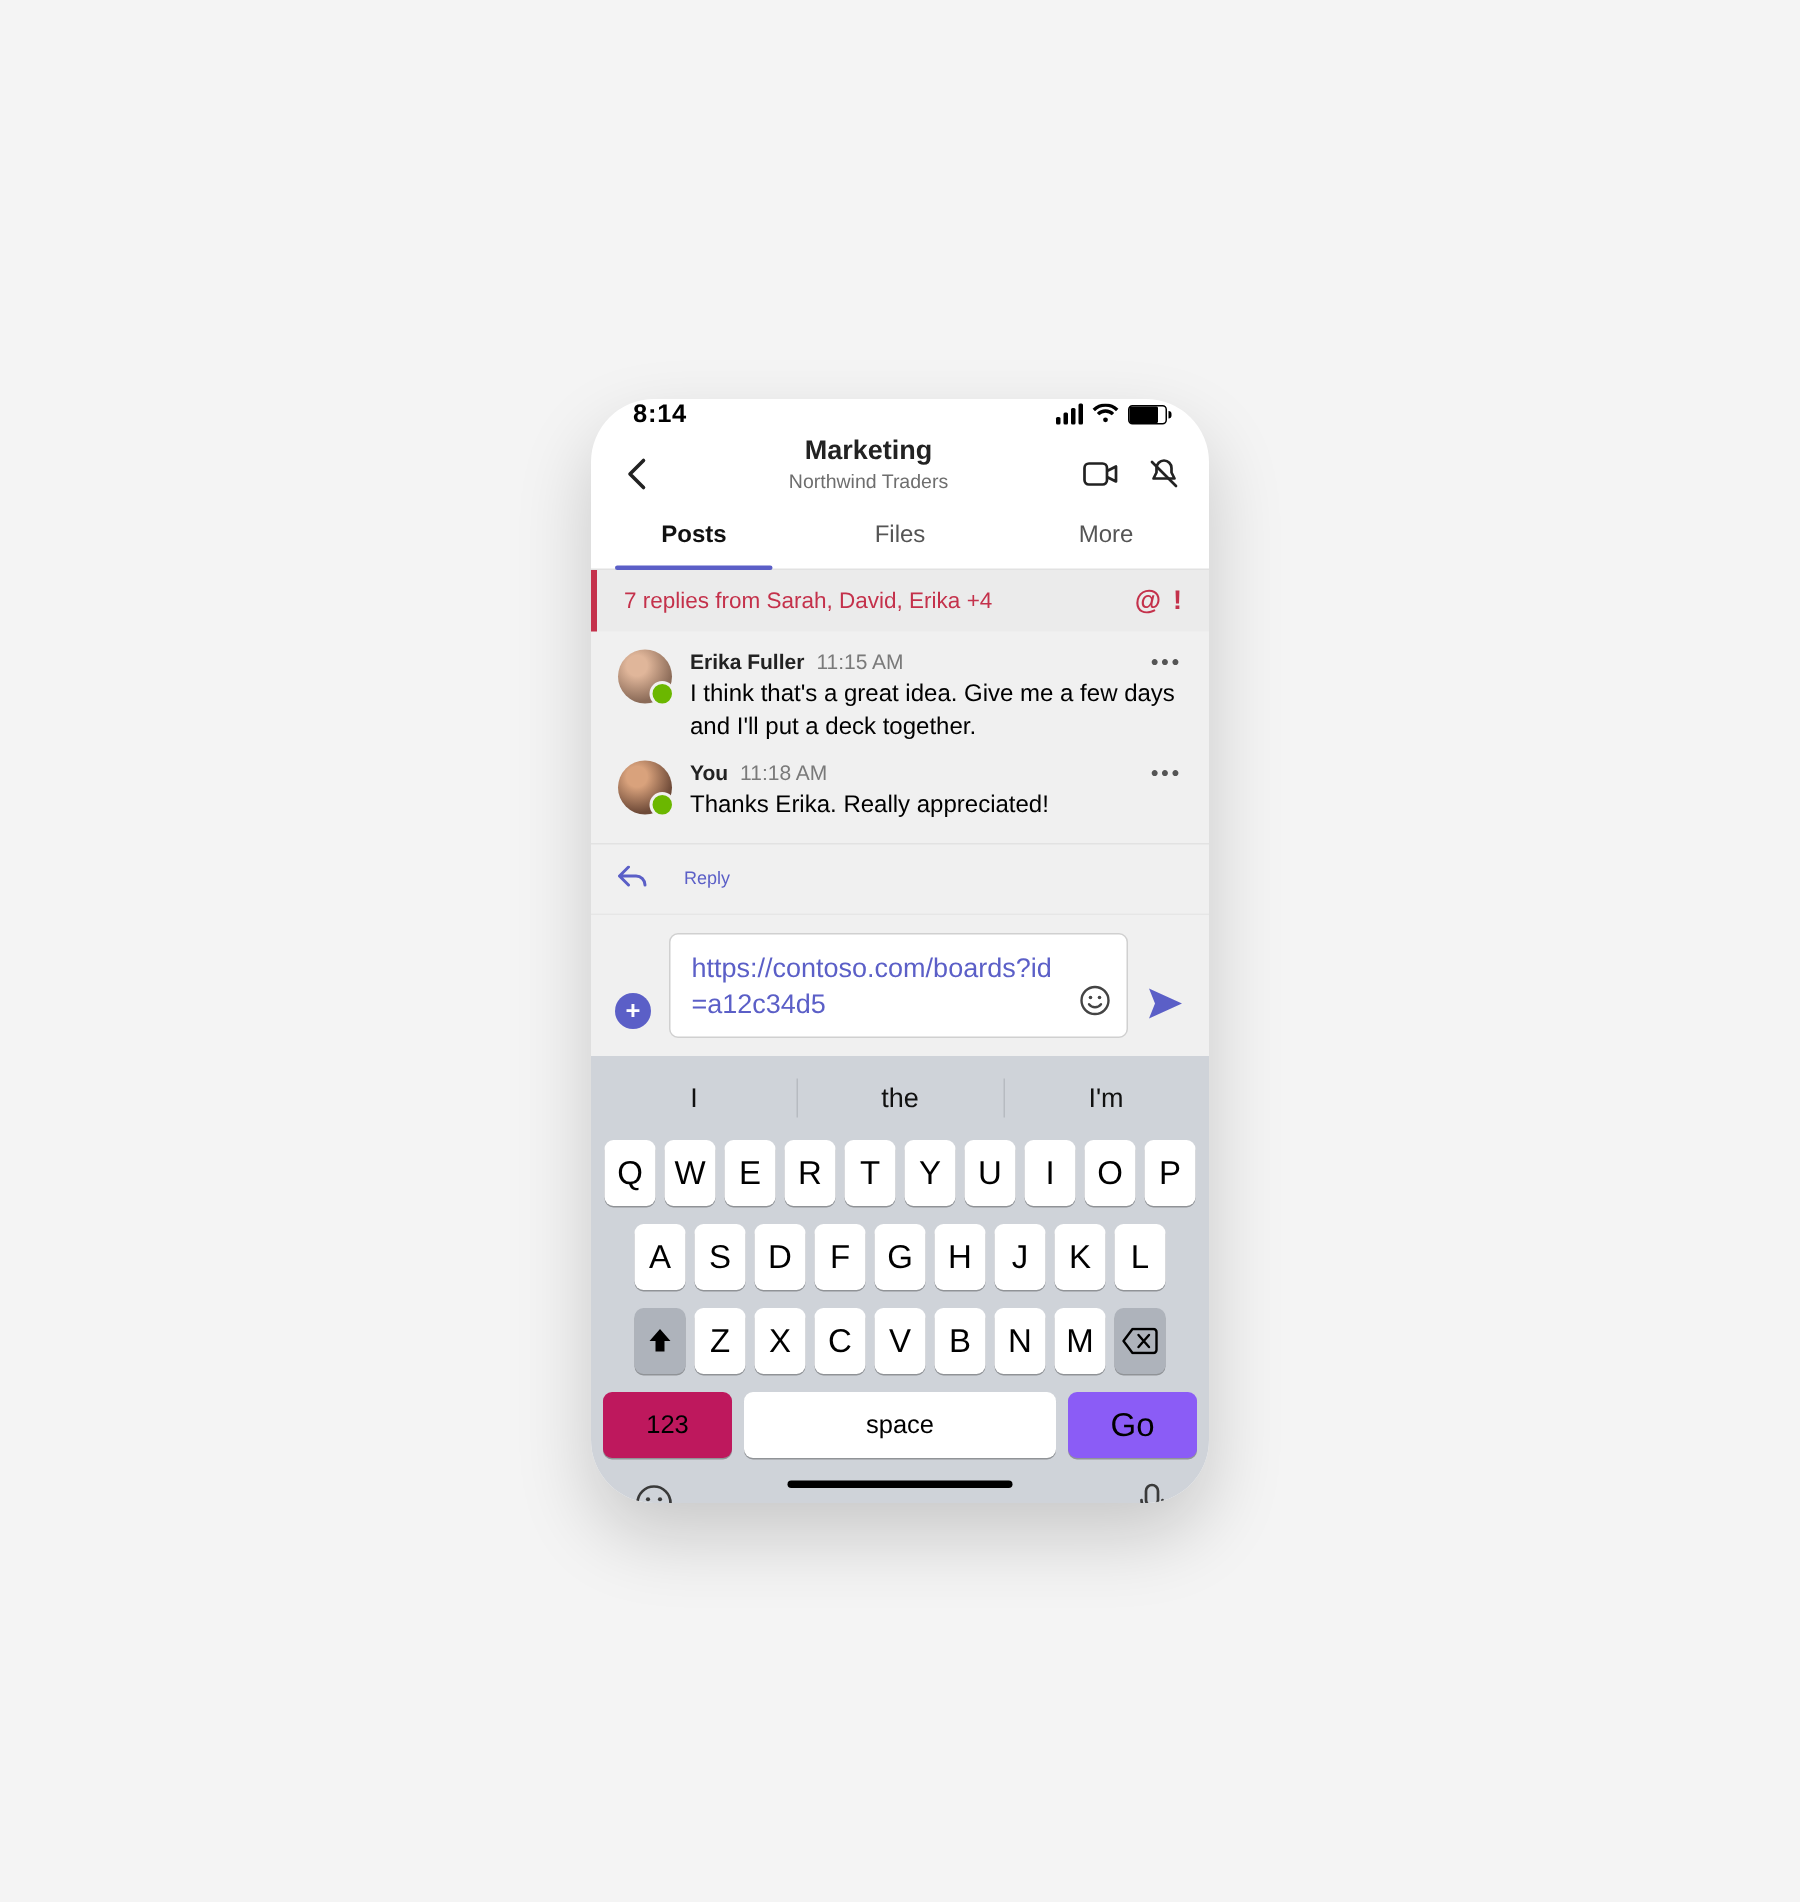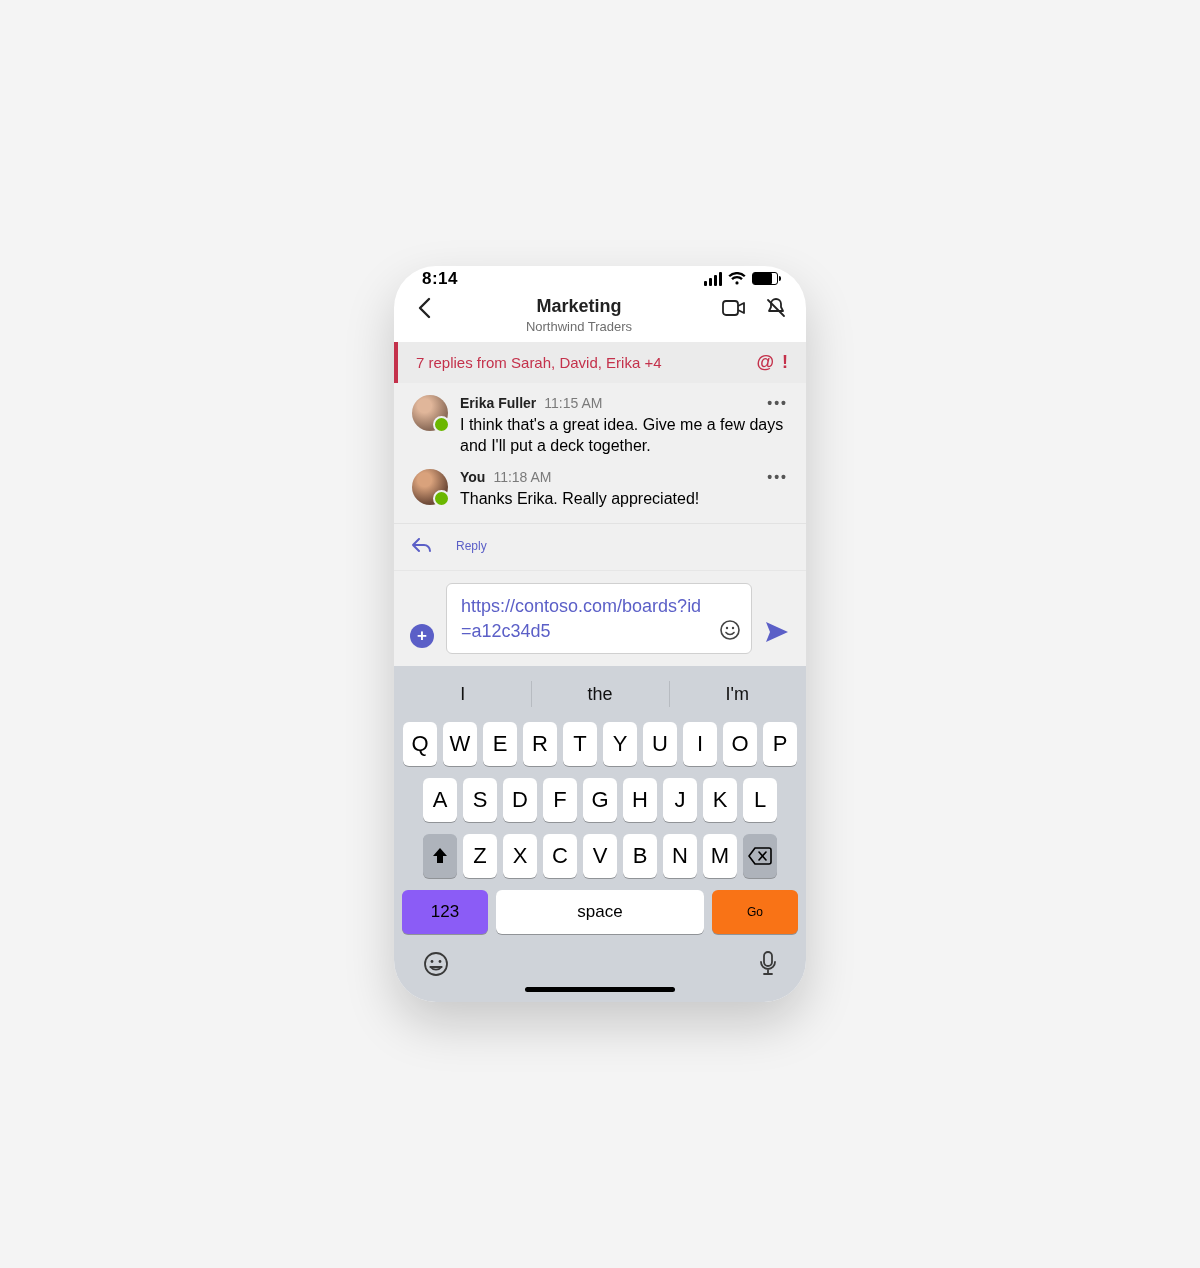--- a/index.html
+++ b/index.html
@@ -9,21 +9,21 @@
   .statusbar { height: 46px; display: flex; align-items: center; justify-content: space-between; padding: 0 28px 0 28px; font-weight: 600; font-size: 17px; }
   .statusbar .clock { letter-spacing: .5px; }
   .statusbar .right { display: flex; align-items: center; gap: 6px; }
   .sig-bars { display: flex; align-items: flex-end; gap: 2px; }
   .sig-bars span { width: 3px; background: #000; border-radius: 1px; }
   .sig-bars span:nth-child(1){height:5px}.sig-bars span:nth-child(2){height:8px}.sig-bars span:nth-child(3){height:11px}.sig-bars span:nth-child(4){height:14px}
   .battery { width: 26px; height: 13px; border: 1.5px solid #000; border-radius: 3px; position: relative; }
   .battery::after { content:""; position:absolute; right:-4px; top:3px; width:2.5px; height:5px; background:#000; border-radius:0 2px 2px 0; }
   .battery .fill { background:#000; height:100%; width:80%; border-radius:1px; }
   
-  .header { display:flex; align-items:flex-start; padding: 4px 18px 8px 18px; gap:10px; }
+  .header { display:flex; align-items:flex-end; padding: 4px 18px 8px 18px; gap:10px; }
   .back { width:26px; height:26px; display:flex; align-items:center; justify-content:center; }
   .title-block { flex:1; text-align:center; }
   .title-block .title { font-weight:700; font-size:18px; color:#222; }
   .title-block .sub { font-size:13px; color:#6e6e6e; margin-top:2px; }
   .hdr-icons { display:flex; gap:18px; align-items:center; }
   .icon-btn { width:24px; height:24px; display:flex; align-items:center; justify-content:center; color:#222; }
   
   .tabs { display:flex; border-bottom:1px solid #e1e1e1; }
   .tab { flex:1; text-align:center; padding:12px 0 13px 0; font-size:16px; color:#555; position:relative; }
   .tab.active { font-weight:700; color:#111; }
@@ -57,23 +57,23 @@
   .suggest { display:flex; height:44px; }
   .suggest div { flex:1; display:flex; align-items:center; justify-content:center; font-size:18px; color:#111; position:relative;}
   .suggest div + div::before { content:""; position:absolute; left:0; top:9px; bottom:9px; width:1px; background:#b7bbc1;}
   .krow { display:flex; justify-content:center; gap:6px; padding:6px 6px; }
   .key { background:#fff; border-radius:6px; height:44px; display:flex; align-items:center; justify-content:center; font-size:22px; box-shadow:0 1px 0 rgba(0,0,0,.3); }
   .krow.r1 .key { width:34px; }
   .krow.r2 .key { width:34px; }
   .krow.r3 .key { width:34px; }
   .key.mod { background:#aeb3bb; width:46px; }
   .krow.bottom { gap:8px; padding:6px 8px 10px 8px; }
-  .key.num { background:#8b5cf6; width:86px; font-size:17px;}
+  .key.num { background:#be185d; width:86px; font-size:17px;}
   .key.space { flex:1; font-size:17px;}
-  .key.go { background:#f97316; width:86px; font-size:12px;}
+  .key.go { background:#8b5cf6; width:86px; font-size:22px;}
   .kbd-footer { display:flex; justify-content:space-between; padding:6px 28px 20px 28px; color:#3a3a3a;}
   .home-ind { position:absolute; bottom:10px; left:50%; transform:translateX(-50%); width:150px; height:5px; background:#000; border-radius:3px;}
 </style>
 </head>
 <body>
 
 <div class="phone">
 
   <div class="statusbar">
     <div class="clock">8:14</div>
@@ -112,20 +112,25 @@
       </div>
       <div class="icon-btn">
         <svg width="22" height="22" viewBox="0 0 22 22">
             <path d="M11 2a5 5 0 00-5 5v3l-2 4h14l-2-4V7a5 5 0 00-5-5z" stroke="#222" stroke-width="1.8" fill="none" stroke-linejoin="round"></path>
             <path d="M3 3l16 16" stroke="#222" stroke-width="1.8" stroke-linecap="round"></path>
           </svg>
       </div>
     </div>
   </div>
 
+  <div class="tabs">
+    <div class="tab active">Posts</div>
+    <div class="tab">Files</div>
+    <div class="tab">More</div>
+  </div>
 
   <div class="conv">
 
     <div class="thread-summary">
       <span class="txt">7 replies from Sarah, David, Erika +4</span>
       <span class="at">@</span>
       <span class="bang">!</span>
     </div>
 
     <div class="msg">

